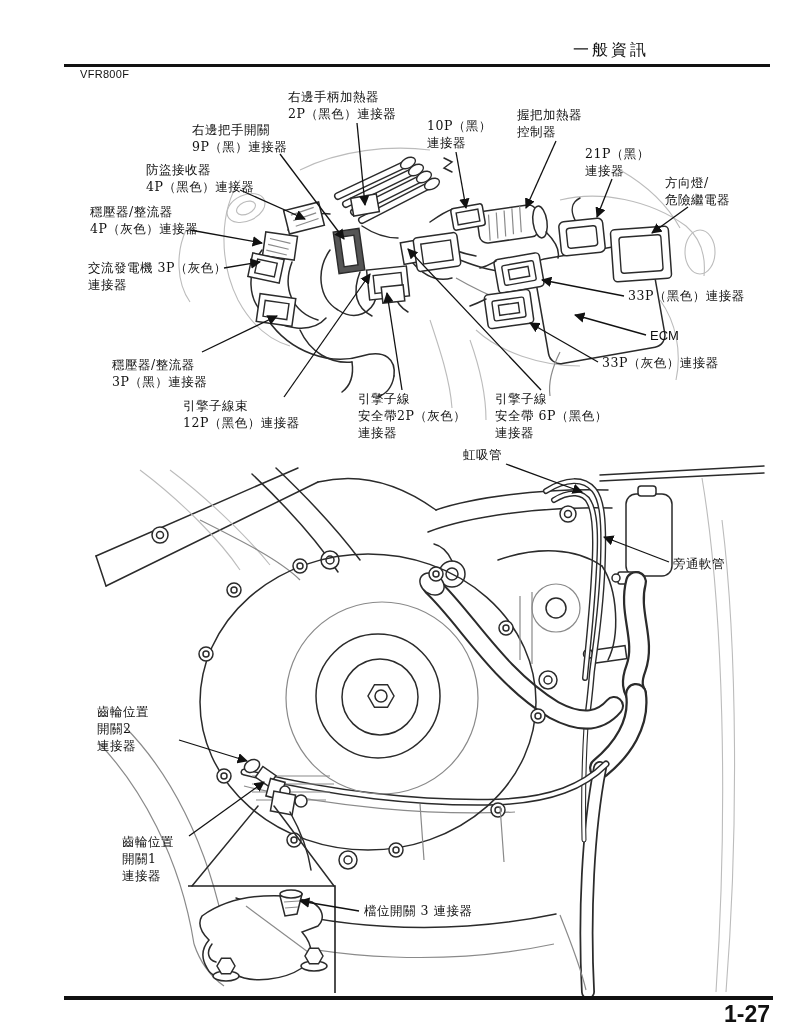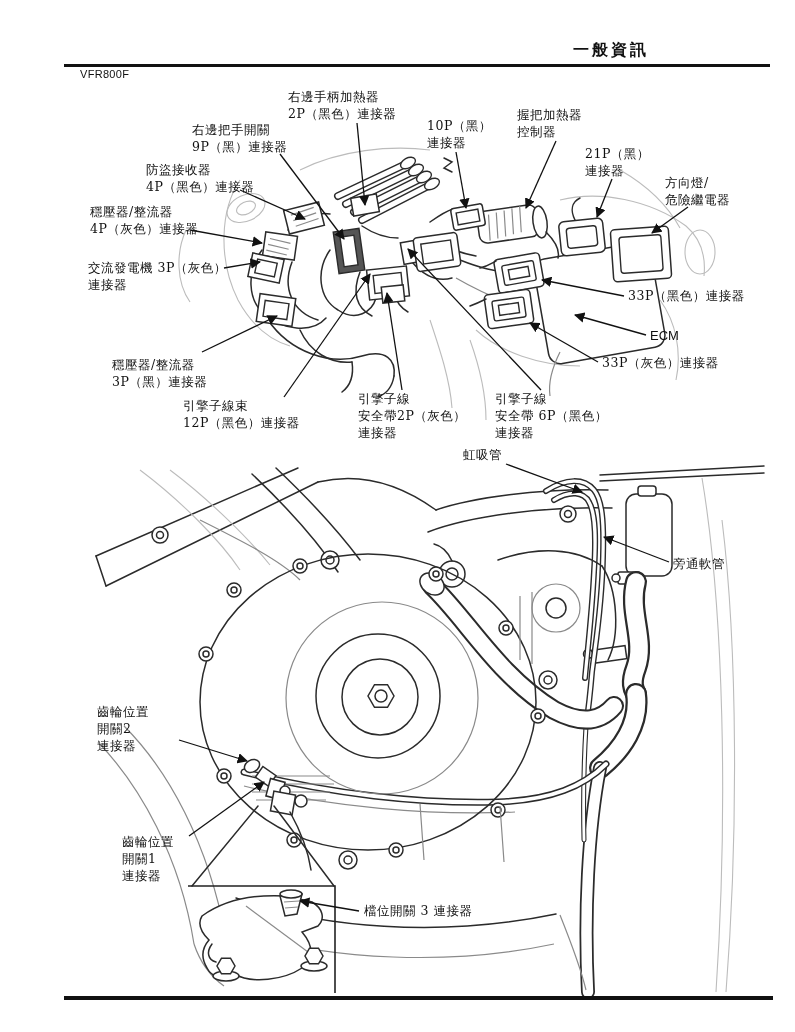--- a/index.html
+++ b/index.html
@@ -1,18 +1,18 @@
 <!DOCTYPE html>
 <html><head>
 <meta charset="utf-8">
 <style>
   html,body{margin:0;padding:0;background:#e8e8e8;}
   .page{position:relative;width:795px;height:1032px;background:#fff;margin:0 auto;overflow:hidden;
         font-family:"DejaVu Serif",serif;color:#111;}
-  .hdr-title{position:absolute;left:573px;top:40px;font-size:16px;letter-spacing:3px;color:#111;font-weight:bold;}
+  .hdr-title{position:absolute;left:573px;top:40px;font-size:16px;letter-spacing:3px;color:#111;}
   .hdr-rule{position:absolute;left:64px;top:64px;width:706px;height:3px;background:#111;}
   .model{position:absolute;left:80px;top:68px;font-family:"Liberation Sans",sans-serif;
          font-size:11px;font-weight:normal;letter-spacing:0.3px;}
   .ftr-rule{position:absolute;left:64px;top:996px;width:709px;height:3.5px;background:#111;}
   .pagenum{position:absolute;left:64px;top:1001px;width:706px;text-align:right;
            font-family:"Liberation Sans",sans-serif;font-size:23px;font-weight:bold;}
   svg{position:absolute;left:0;top:0;}
   .cjk{font-family:"DejaVu Serif",serif;font-size:12.5px;letter-spacing:0.5px;fill:#111;}
   .eng{font-family:"Liberation Sans",sans-serif;font-size:13px;fill:#111;}
   .arw{stroke:#111;stroke-width:1.3;fill:none;}
@@ -419,13 +419,14 @@
         <line class="arw" x1="189" y1="836" x2="264" y2="782" marker-end="url(#ah)"></line>
       </g>
       <g>
         <text class="cjk" x="364" y="915">檔位開關 3 連接器</text>
         <line class="arw" x1="359" y1="911" x2="300" y2="901" marker-end="url(#ah)"></line>
       </g>
     </g>
   </svg>
 
   <div class="ftr-rule"></div>
+  <div class="pagenum">1-27</div>
 </div>
 
 </body></html>

